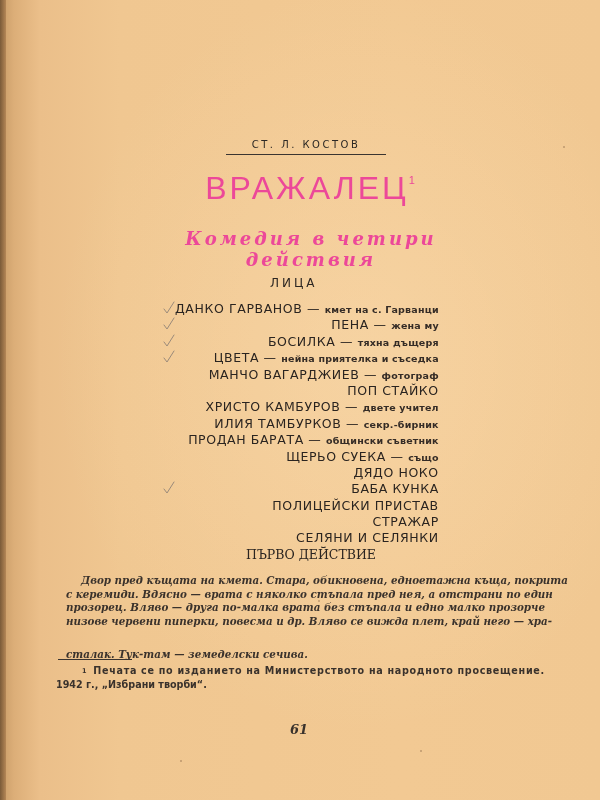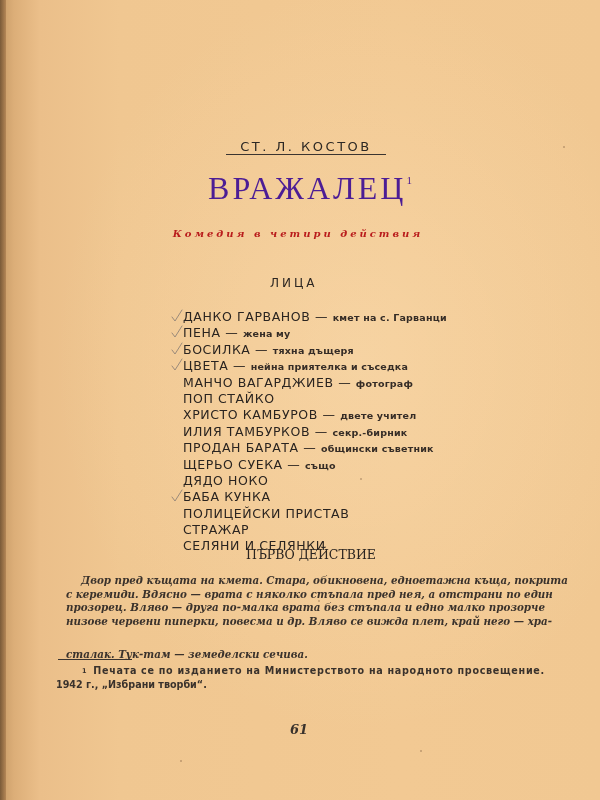--- a/index.html
+++ b/index.html
@@ -27,72 +27,73 @@
       left: 0; top: 0;
       width: 6px; height: 800px;
       background: linear-gradient(90deg, #7a5a38, #b48656);
     }
     .author {
       position: absolute;
       left: 226px; top: 139px;
       width: 160px;
       text-align: center;
       font-family: "DejaVu Sans", sans-serif;
-      font-size: 13px;
+      font-size: 10px;
       letter-spacing: 2.5px;
       color: #2c2824;
     }
     .author-underline {
       position: absolute;
       left: 226px; top: 154px;
       width: 160px; height: 1px;
       background: #3a3430;
     }
     .title {
       position: absolute;
       left: 190px; top: 170px;
       width: 240px;
       text-align: center;
-      font-family: Liberation Serif, serif;
+      font-family: Liberation Sans, sans-serif;
       font-size: 32px;
       letter-spacing: 3px;
-      color: #4c1d95;
+      color: #ec4899;
     }
     .title sup {
       font-size: 11px;
       vertical-align: top;
       position: relative;
       top: 4px;
       letter-spacing: 0;
     }
     .subtitle {
       position: absolute;
-      left: 133px; top: 228px;
+      left: 146px; top: 228px;
       width: 330px;
       text-align: center;
       font-family: "DejaVu Serif", serif;
       font-style: italic;
       font-weight: bold;
-      font-size: 10px;
+      font-size: 18px;
       letter-spacing: 3px;
-      color: #b91c1c;
+      color: #ec4899;
     }
     .cast-heading {
       position: absolute;
       left: 270px; top: 276px;
       font-family: "DejaVu Sans", sans-serif;
       font-size: 12px;
       letter-spacing: 3px;
       color: #2c2622;
     }
     .cast-list {
       position: absolute;
       left: 175px; top: 300px;
-      margin: 8px; padding: 0;
+      margin: 0; padding: 0;
       list-style: none;
+      text-align: right;
     }
     .cast-item {
       position: relative;
       height: 16.4px;
       line-height: 16px;
       white-space: nowrap;
     }
     .cast-name {
       font-family: "DejaVu Sans", sans-serif;
       font-size: 12.5px;

